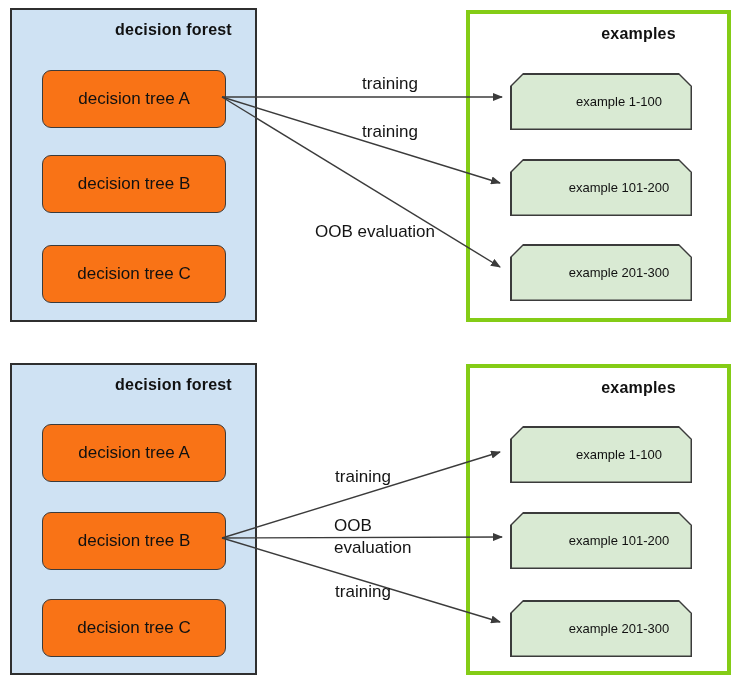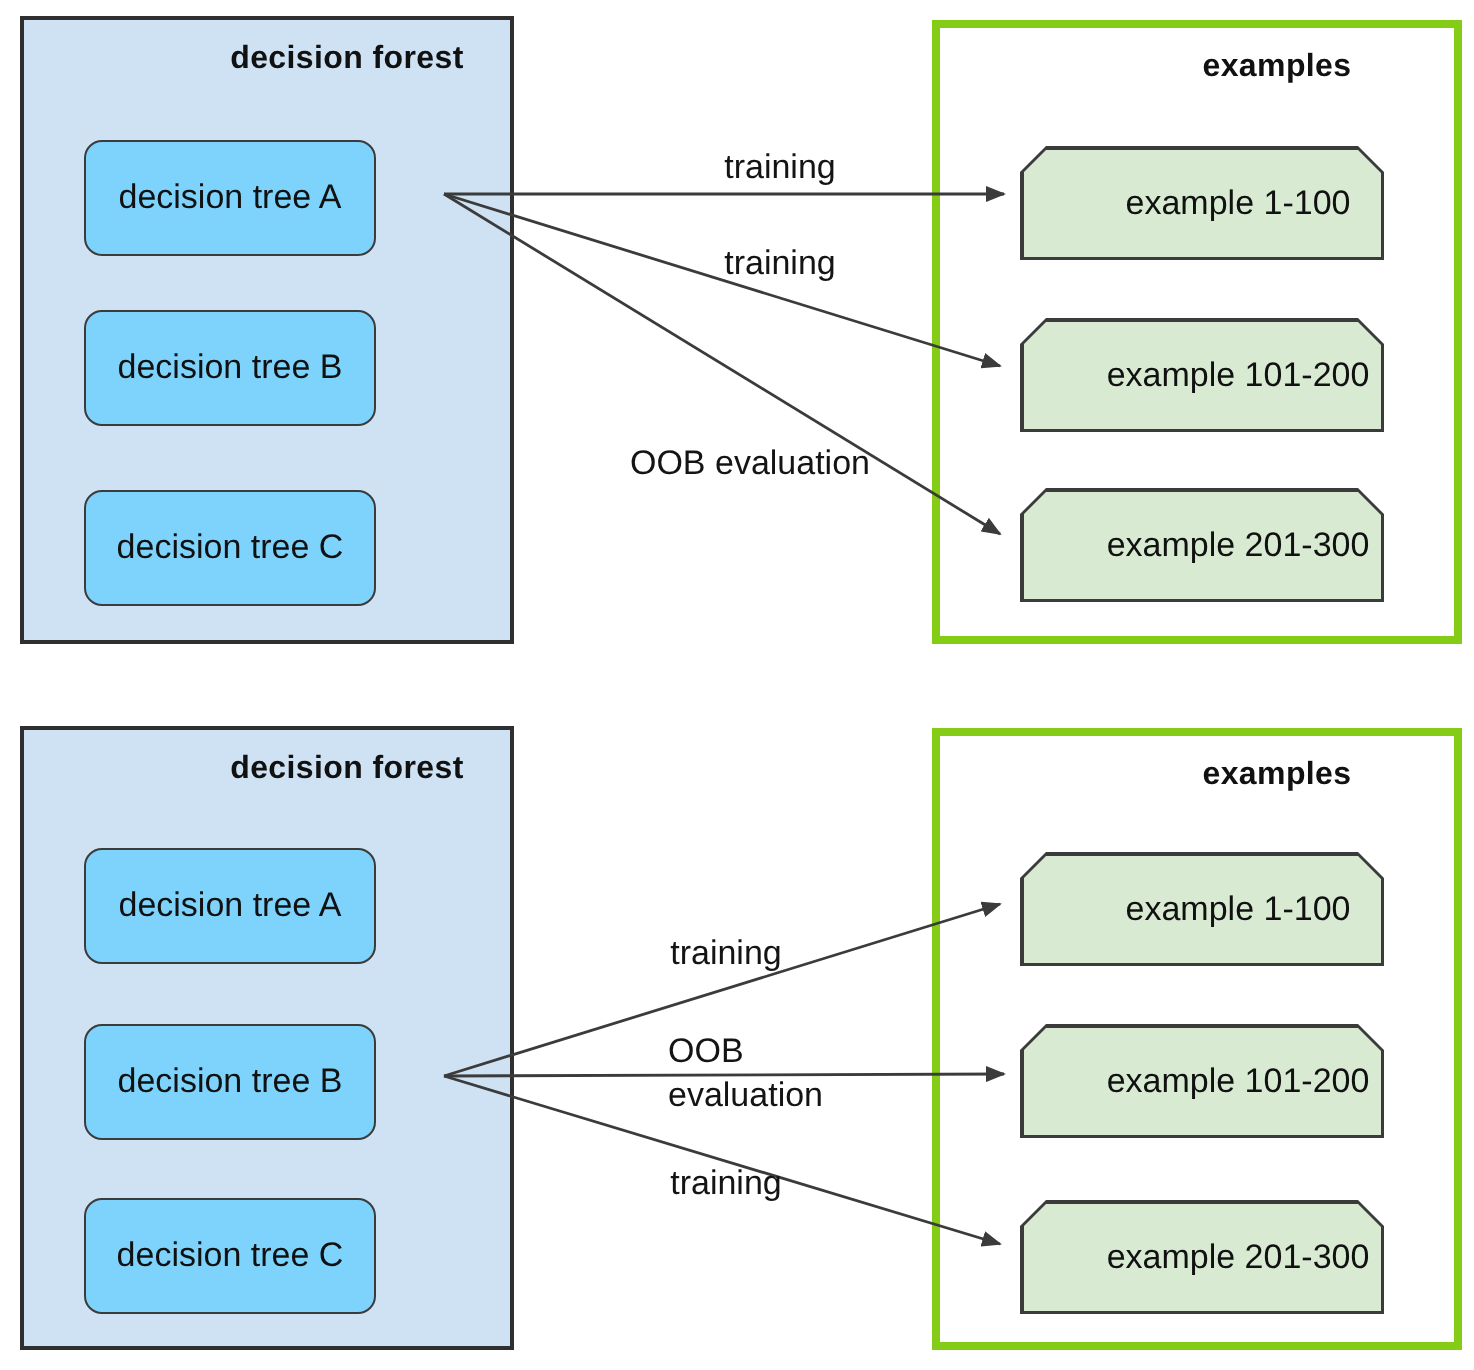--- a/index.html
+++ b/index.html
@@ -6,33 +6,33 @@
   body { font-family:"Liberation Sans","DejaVu Sans",sans-serif; color:#111111; }
   #canvas { position:relative; width:737px; height:685px; background:#ffffff; overflow:hidden; }
 
   .panel { position:absolute; box-sizing:border-box; }
   .panel.forest { background:#cfe2f3; border:2px solid #2f2f2f; }
   .panel.examples { background:#ffffff; border:4px solid #84cc16; }
 
   .panel-title { position:absolute; top:11px; left:0; width:100%; text-align:center;
                  font-weight:bold; font-size:16px; letter-spacing:0.2px;margin-left:40px; }
 
-  .tree-box { position:absolute; left:30px; width:146px; height:58px; box-sizing:border-box;
-              background:#7dd3fc; border:1.5px solid #3b3b3b; border-radius:9px;
+  .tree-box { position:absolute; left:30px; width:184px; height:58px; box-sizing:border-box;
+              background:#f97316; border:1.5px solid #3b3b3b; border-radius:9px;
               display:flex; align-items:center; justify-content:center;
               font-size:17px; text-align:center; }
 
   .card { position:absolute; left:40px; width:182px; height:57px;
           background:#3b3b3b;
           clip-path:polygon(13px 0, calc(100% - 13px) 0, 100% 13px, 100% 100%, 0 100%, 0 13px); }
   .card-inner { position:absolute; top:1.5px; left:1.5px; right:1.5px; bottom:1.5px;
                 background:#d9ead3;
                 clip-path:polygon(12px 0, calc(100% - 12px) 0, 100% 12px, 100% 100%, 0 100%, 0 12px);
                 display:flex; align-items:center; justify-content:center;
-                font-size:17px; text-align:center;padding-left:36px; }
+                font-size:13px; text-align:center;padding-left:36px; }
 
   svg.overlay { position:absolute; left:0; top:0; width:737px; height:685px; pointer-events:none; }
   svg.overlay line { stroke:#3b3b3b; stroke-width:1.4; }
   svg.overlay text { font-family:"Liberation Sans","DejaVu Sans",sans-serif;
                      font-size:17px; fill:#141414; }
 </style>
 </head>
 <body>
 
 <div id="canvas">

